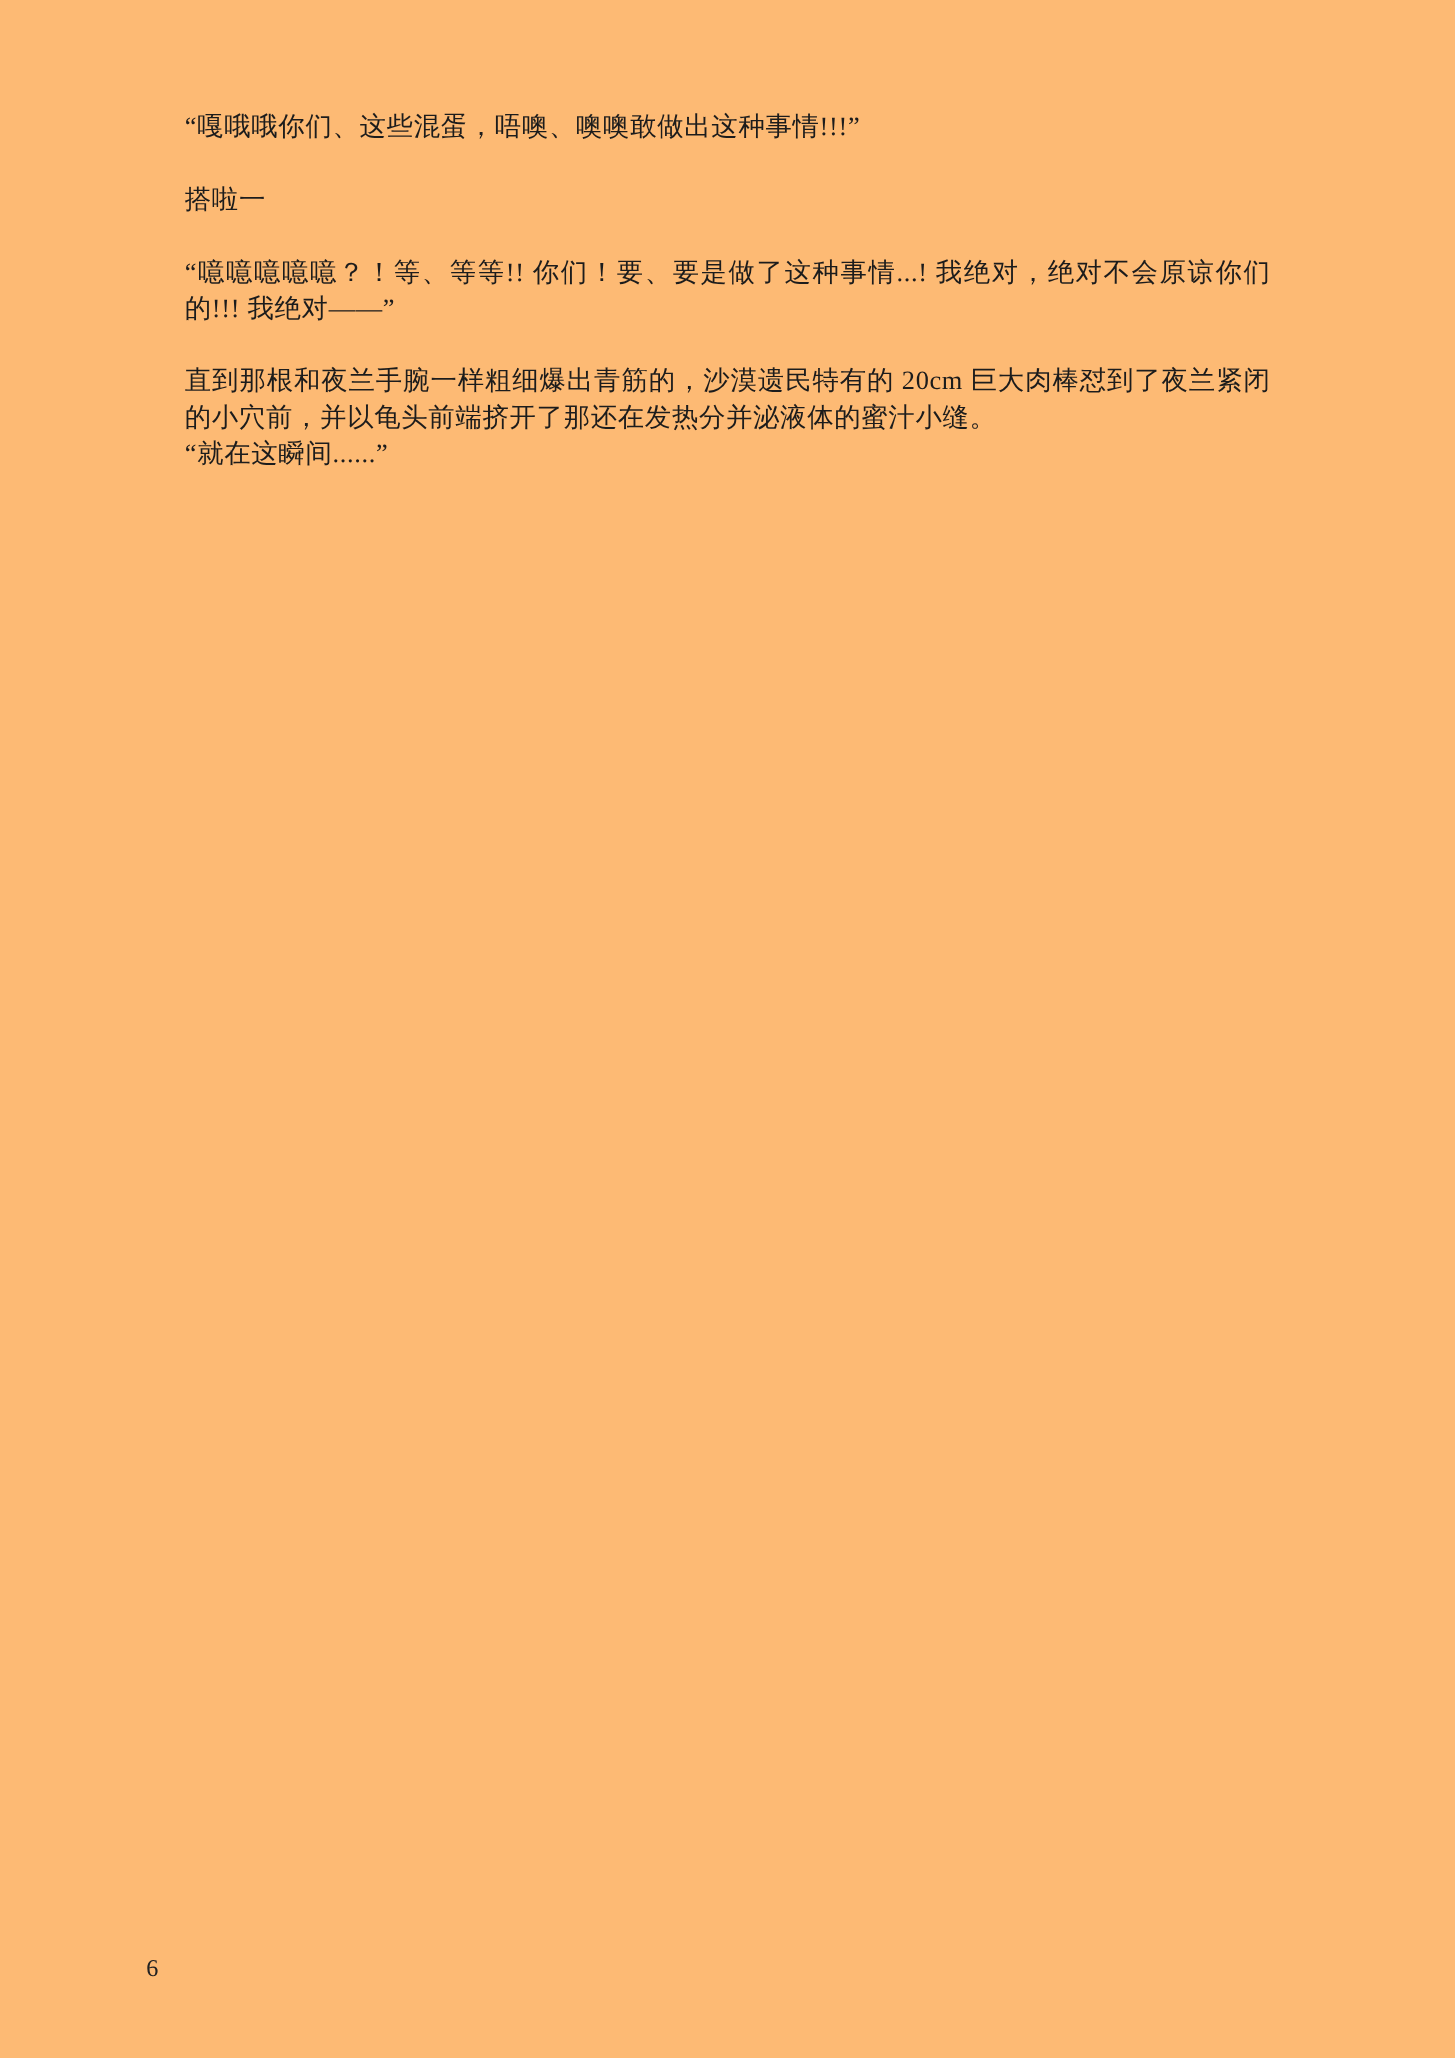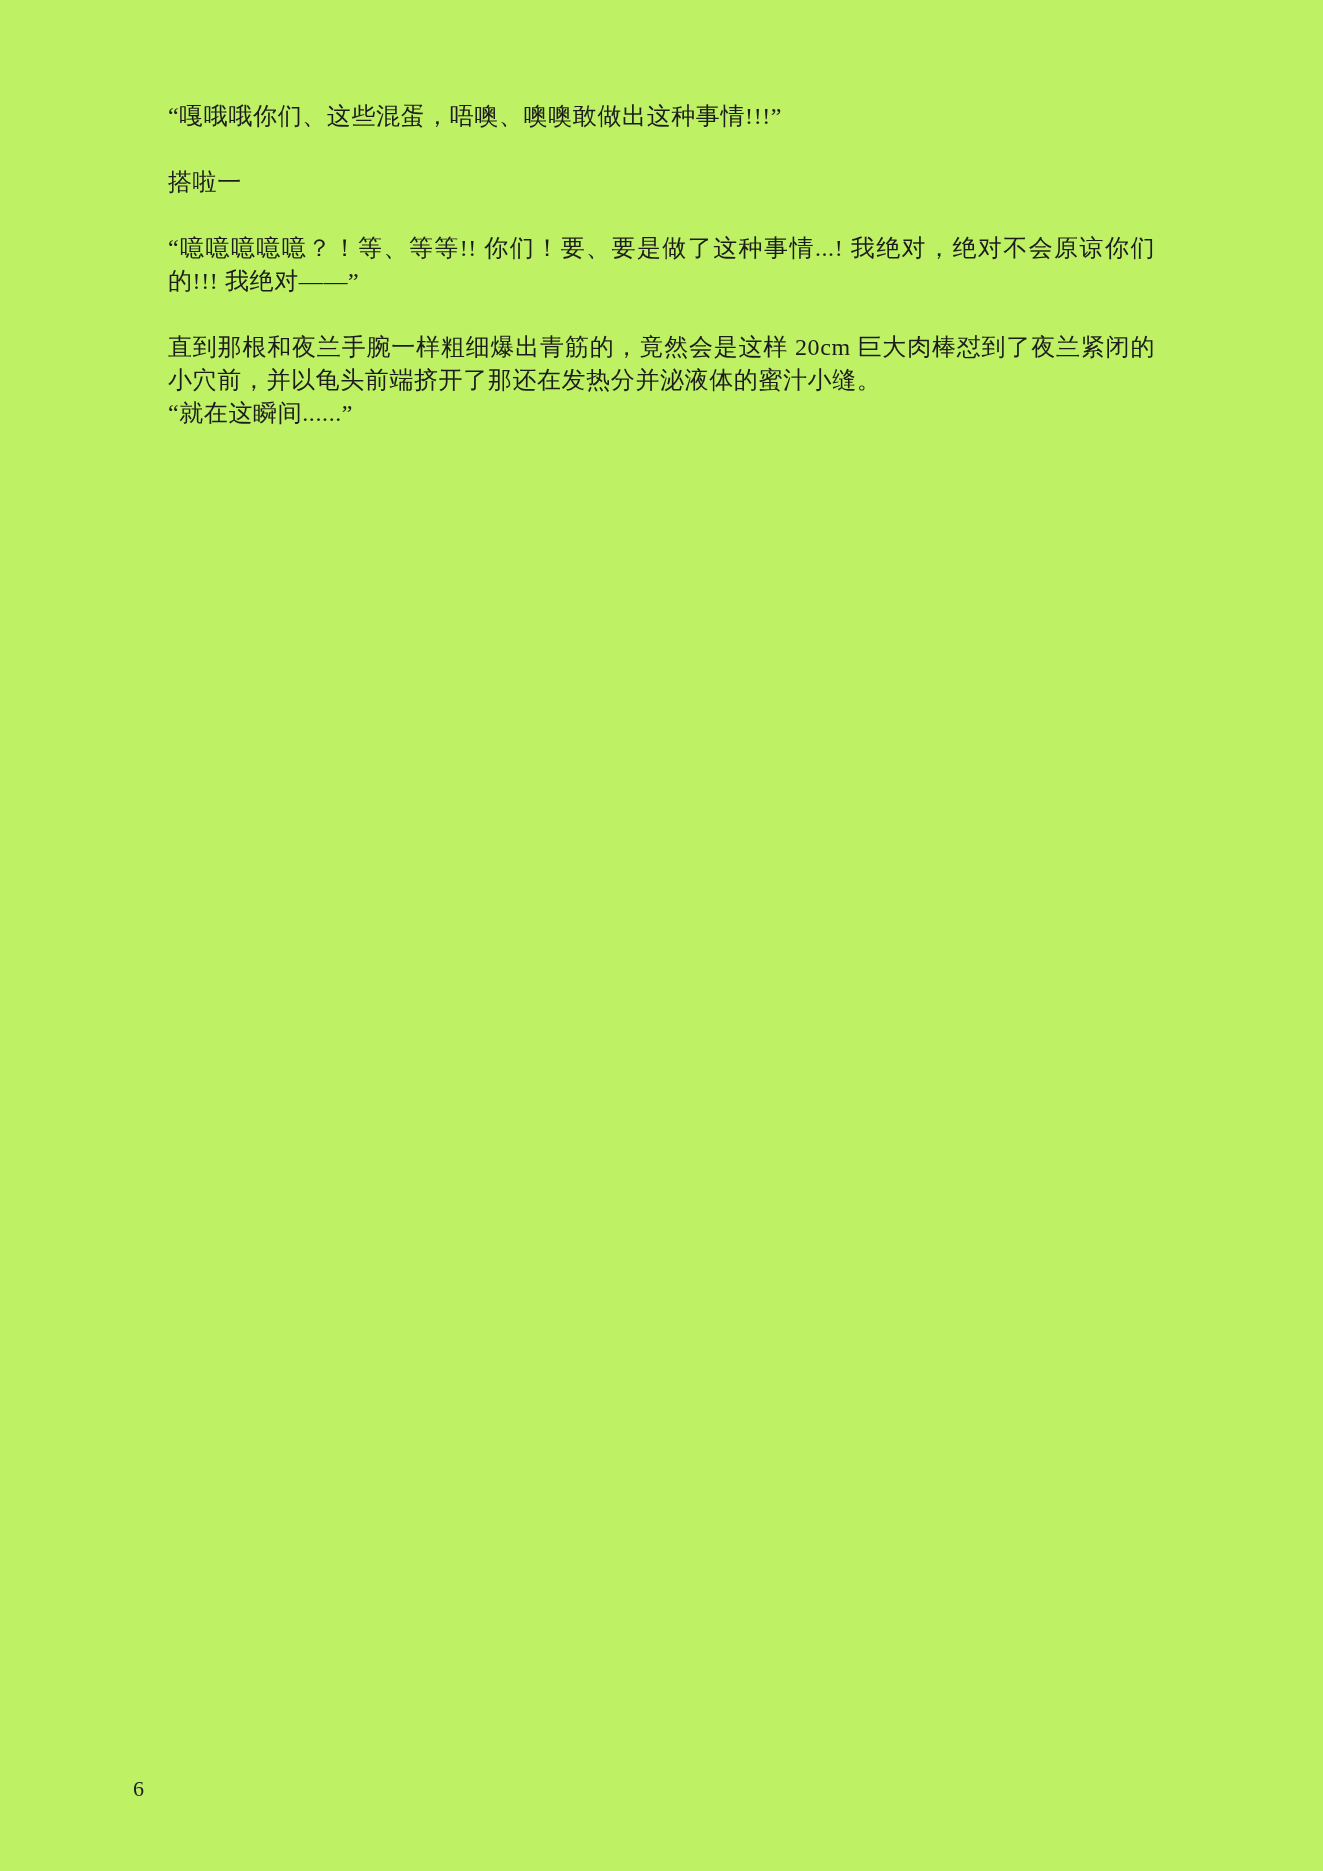--- a/index.html
+++ b/index.html
@@ -4,21 +4,21 @@
 <style>
   html, body {
     margin: 0;
     padding: 0;
     background: #ffffff;
   }
   .page {
     position: relative;
     width: 1323px;
     height: 1871px;
-    background: #bef264;
+    background: #fdba74;
     overflow: hidden;
     font-family: "Liberation Serif", "DejaVu Serif", serif;
     color: #1c1c1c;
   }
   .content {
     position: absolute;
     left: 168px;
     top: 100px;
     width: 987px;
   }
@@ -45,17 +45,17 @@
   }
 </style>
 </head>
 <body>
 
 <div class="page">
   <div class="content">
     <p class="gap-after">“嘎哦哦你们、这些混蛋，唔噢、噢噢敢做出这种事情!!!”</p>
     <p class="gap-after">搭啦一</p>
     <p class="gap-after">“噫噫噫噫噫？！等、等等!! 你们！要、要是做了这种事情...! 我绝对，绝对不会原谅你们的!!! 我绝对——”</p>
-    <p>直到那根和夜兰手腕一样粗细爆出青筋的，竟然会是这样 20cm 巨大肉棒怼到了夜兰紧闭的小穴前，并以龟头前端挤开了那还在发热分并泌液体的蜜汁小缝。</p>
+    <p>直到那根和夜兰手腕一样粗细爆出青筋的，沙漠遗民特有的 20cm 巨大肉棒怼到了夜兰紧闭的小穴前，并以龟头前端挤开了那还在发热分并泌液体的蜜汁小缝。</p>
     <p>“就在这瞬间......”</p>
   </div>
   <div class="page-number">6</div>
 </div>
 
 </body></html>

